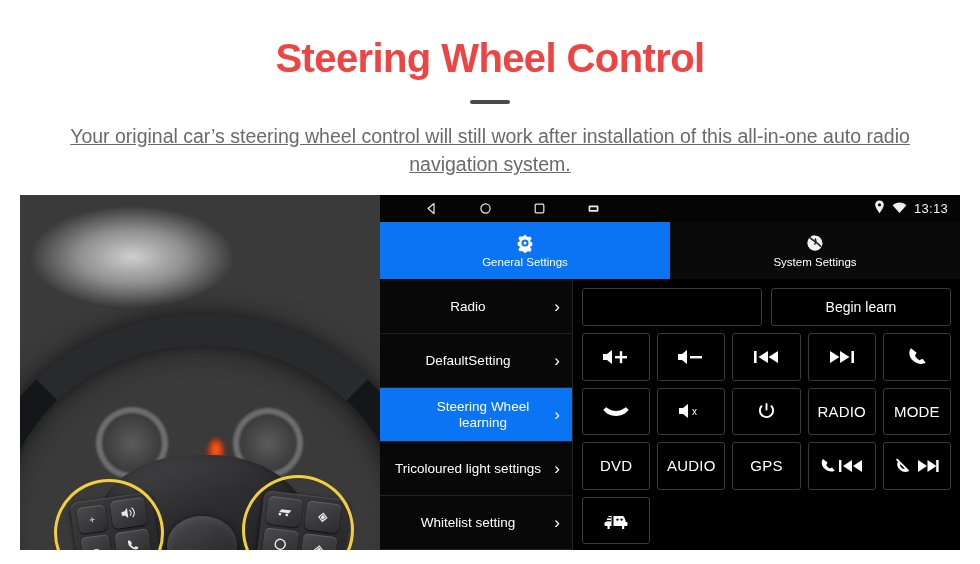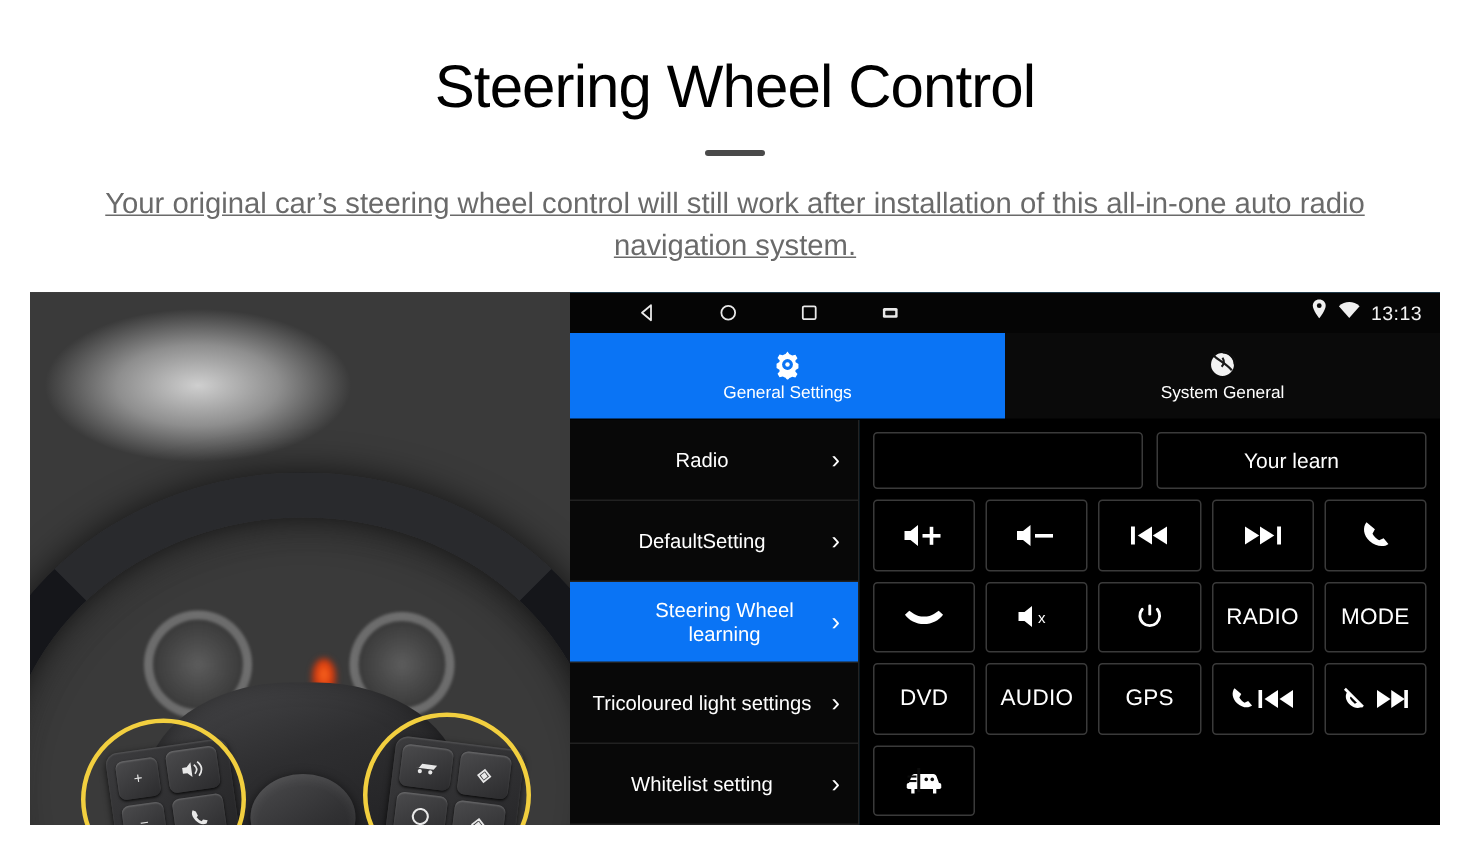--- a/index.html
+++ b/index.html
@@ -13,22 +13,22 @@
 
   
   .header{
     width:980px;
     padding-top:38px;
     text-align:center;
     box-sizing:border-box;
   }
   .page-title{
     font-size:40px;
-    font-weight:normal;
-    color:#000000;
+    font-weight:bold;
+    color:#ef4444;
     letter-spacing:-0.6px;
     line-height:1.0;
     margin:0;
   }
   .title-rule{
     width:40px;height:4px;
     background:#4a4a4a;
     margin:22px auto 0 auto;
     border-radius:2px;
   }
@@ -389,21 +389,21 @@
       <div class="tab">
         <span class="tab-icon">
           <svg width="20" height="20" viewBox="0 0 20 20">
             <circle cx="10" cy="10" r="8.2" fill="#f2f2f2"></circle>
             <path d="M10 1.8a8.2 8.2 0 018.2 8.2" stroke="#1a1a1a" stroke-width="1.6" fill="none"></path>
             <path d="M4.5 4.3C7 7 12 9 16.2 13.8" stroke="#1a1a1a" stroke-width="1.5" fill="none"></path>
             <path d="M10 5.5c1.4 2.2 1.2 4.2-.6 6" stroke="#1a1a1a" stroke-width="1.4" fill="none"></path>
             <circle cx="10" cy="10" r="8.2" fill="none" stroke="#0b0b0b" stroke-width="1.1"></circle>
           </svg>
         </span>
-        <span>System General</span>
+        <span>System Settings</span>
       </div>
     </div>
 
     <div class="body">
 
       <div class="sidebar">
         <div class="side-item">
           <span class="si-label">Radio</span>
           <span class="chev">›</span>
         </div>
@@ -422,21 +422,21 @@
         <div class="side-item">
           <span class="si-label">Whitelist setting</span>
           <span class="chev">›</span>
         </div>
       </div>
 
       <div class="panel">
 
         <div class="panel-top">
           <div class="field" placeholder=""></div>
-          <div class="begin-btn">Your learn</div>
+          <div class="begin-btn">Begin learn</div>
         </div>
 
         <div class="grid">
 
           <div class="key">
             <svg width="30" height="18" viewBox="0 0 30 18">
                 <path d="M2 6h4l5-4v14l-5-4H2z" fill="#fff"></path>
                 <rect x="14" y="8" width="12" height="2.4" fill="#fff"></rect>
                 <rect x="18.8" y="3.2" width="2.4" height="12" fill="#fff"></rect>
               </svg>

